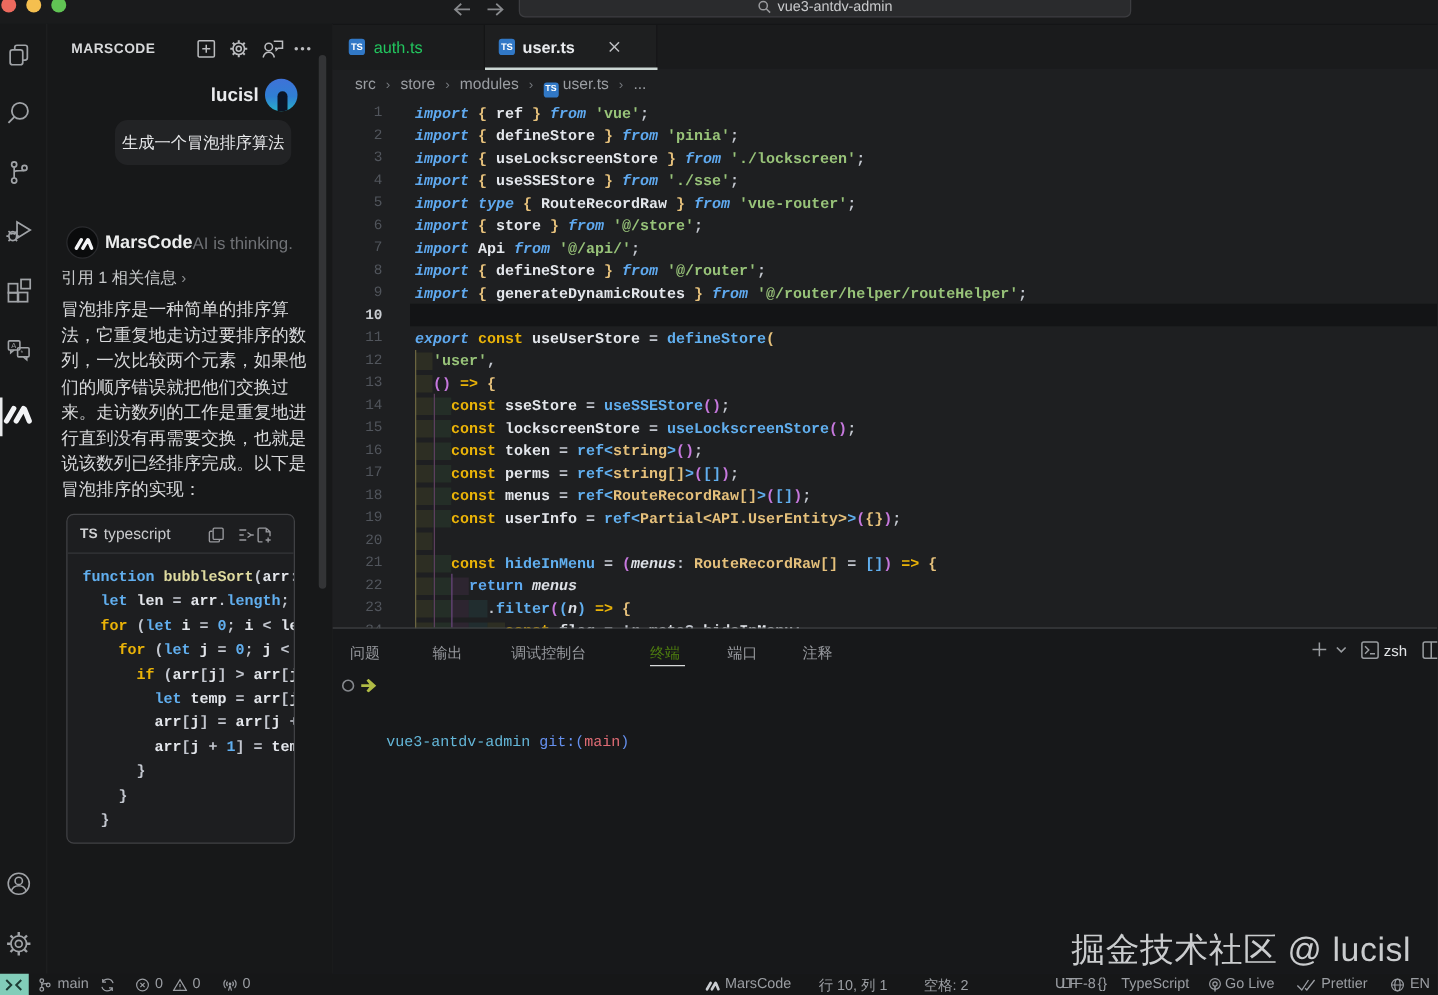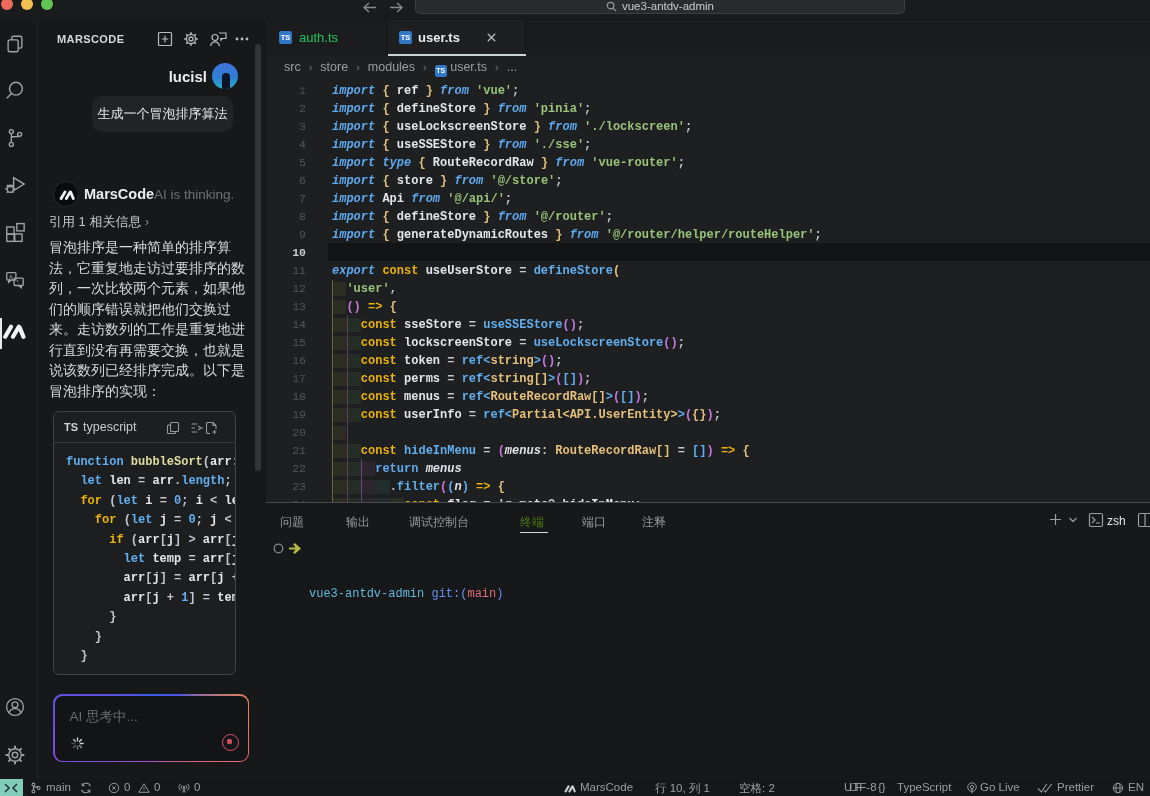--- a/index.html
+++ b/index.html
@@ -217,38 +217,20 @@
   <span class="kp">for</span> <span class="pu">(</span><span class="fn">let</span> <span class="id">i</span> <span class="pu">=</span> <span class="bb">0</span><span class="pu">;</span> <span class="id">i</span> <span class="pu">&lt;</span> <span class="id">le</span>
     <span class="kp">for</span> <span class="pu">(</span><span class="fn">let</span> <span class="id">j</span> <span class="pu">=</span> <span class="bb">0</span><span class="pu">;</span> <span class="id">j</span> <span class="pu">&lt;</span>
       <span class="kp">if</span> <span class="pu">(</span><span class="id">arr</span><span class="pu">[</span><span class="id">j</span><span class="pu">]</span> <span class="pu">&gt;</span> <span class="id">arr</span><span class="pu">[</span><span class="id">j</span>
         <span class="fn">let</span> <span class="id">temp</span> <span class="pu">=</span> <span class="id">arr</span><span class="pu">[</span><span class="id">j</span>
         <span class="id">arr</span><span class="pu">[</span><span class="id">j</span><span class="pu">]</span> <span class="pu">=</span> <span class="id">arr</span><span class="pu">[</span><span class="id">j</span> <span class="pu">+</span>
         <span class="id">arr</span><span class="pu">[</span><span class="id">j</span> <span class="pu">+</span> <span class="bb">1</span><span class="pu">]</span> <span class="pu">=</span> <span class="id">tem</span>
       <span class="pu">}</span>
     <span class="pu">}</span>
   <span class="pu">}</span></pre>
   </div>
-  <div id="inputwrap">
-        <div id="inputinner">
-    <div id="inputhint">AI 思考中...</div>
-    <svg id="spin" viewBox="0 0 16 16" fill="none" stroke="#cfd0d2" stroke-width="1.5" stroke-linecap="round">
-            <path d="M8 2 V5"></path>
-            <path d="M12.2 3.8 L10.1 5.9"></path>
-            <path d="M14 8 H11"></path>
-            <path d="M12.2 12.2 L10.1 10.1" opacity=".7"></path>
-            <path d="M8 14 V11" opacity=".5"></path>
-            <path d="M3.8 12.2 L5.9 10.1" opacity=".4"></path>
-            <path d="M2 8 H5" opacity=".3"></path>
-            <path d="M3.8 3.8 L5.9 5.9" opacity=".85"></path>
-          </svg>
-    <div id="stopbtn">
-            <div class="dot"></div>
-          </div>
-  </div>
-      </div>
   <div id="sbscroll"></div>
 </div>
 
 <div class="abs" id="editor">
   <div id="tabbar">
     <div class="tab" id="tab1">
       <div class="tslogo" style="left:13px;top:11px;">TS</div>
       <div class="tablabel" style="left:33px;color:#22c55e;">auth.ts</div>
     </div>
     <div class="tab" id="tab2">
@@ -404,13 +386,14 @@
         <path d="M8 9.5 L9.5 11 L16.5 2"></path>
       </svg>
   <div class="sitem" style="left:1057px;">Prettier</div>
   <svg class="sico" style="left:1112px;" viewBox="0 0 14 14" fill="none" stroke="#9b9ea3" stroke-width="1.1">
         <circle cx="7" cy="7" r="5.5"></circle>
         <ellipse cx="7" cy="7" rx="2.5" ry="5.5"></ellipse>
         <path d="M1.5 7 H12.5"></path>
       </svg>
   <div class="sitem" style="left:1128px;text-align:center;">EN</div>
 </div>
+<div class="abs" id="watermark">掘金技术社区 @ lucisl</div>
 </div>
 
 </body></html>

